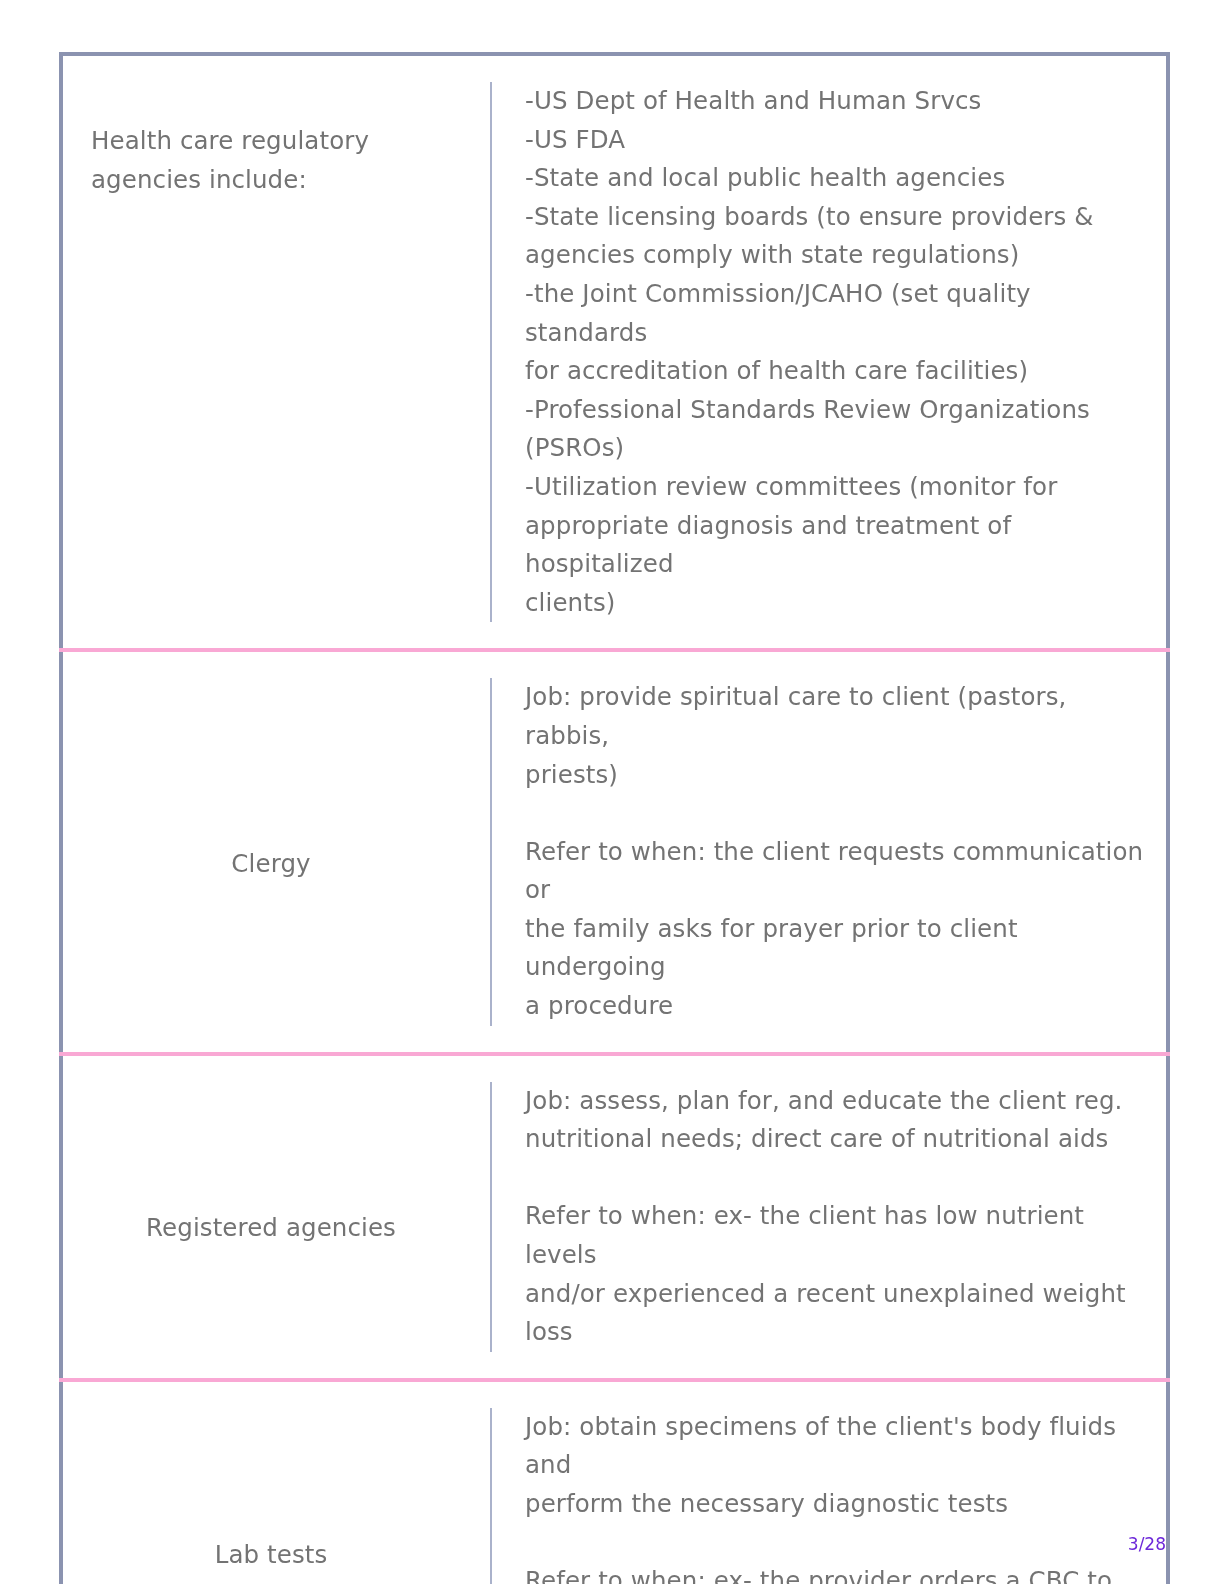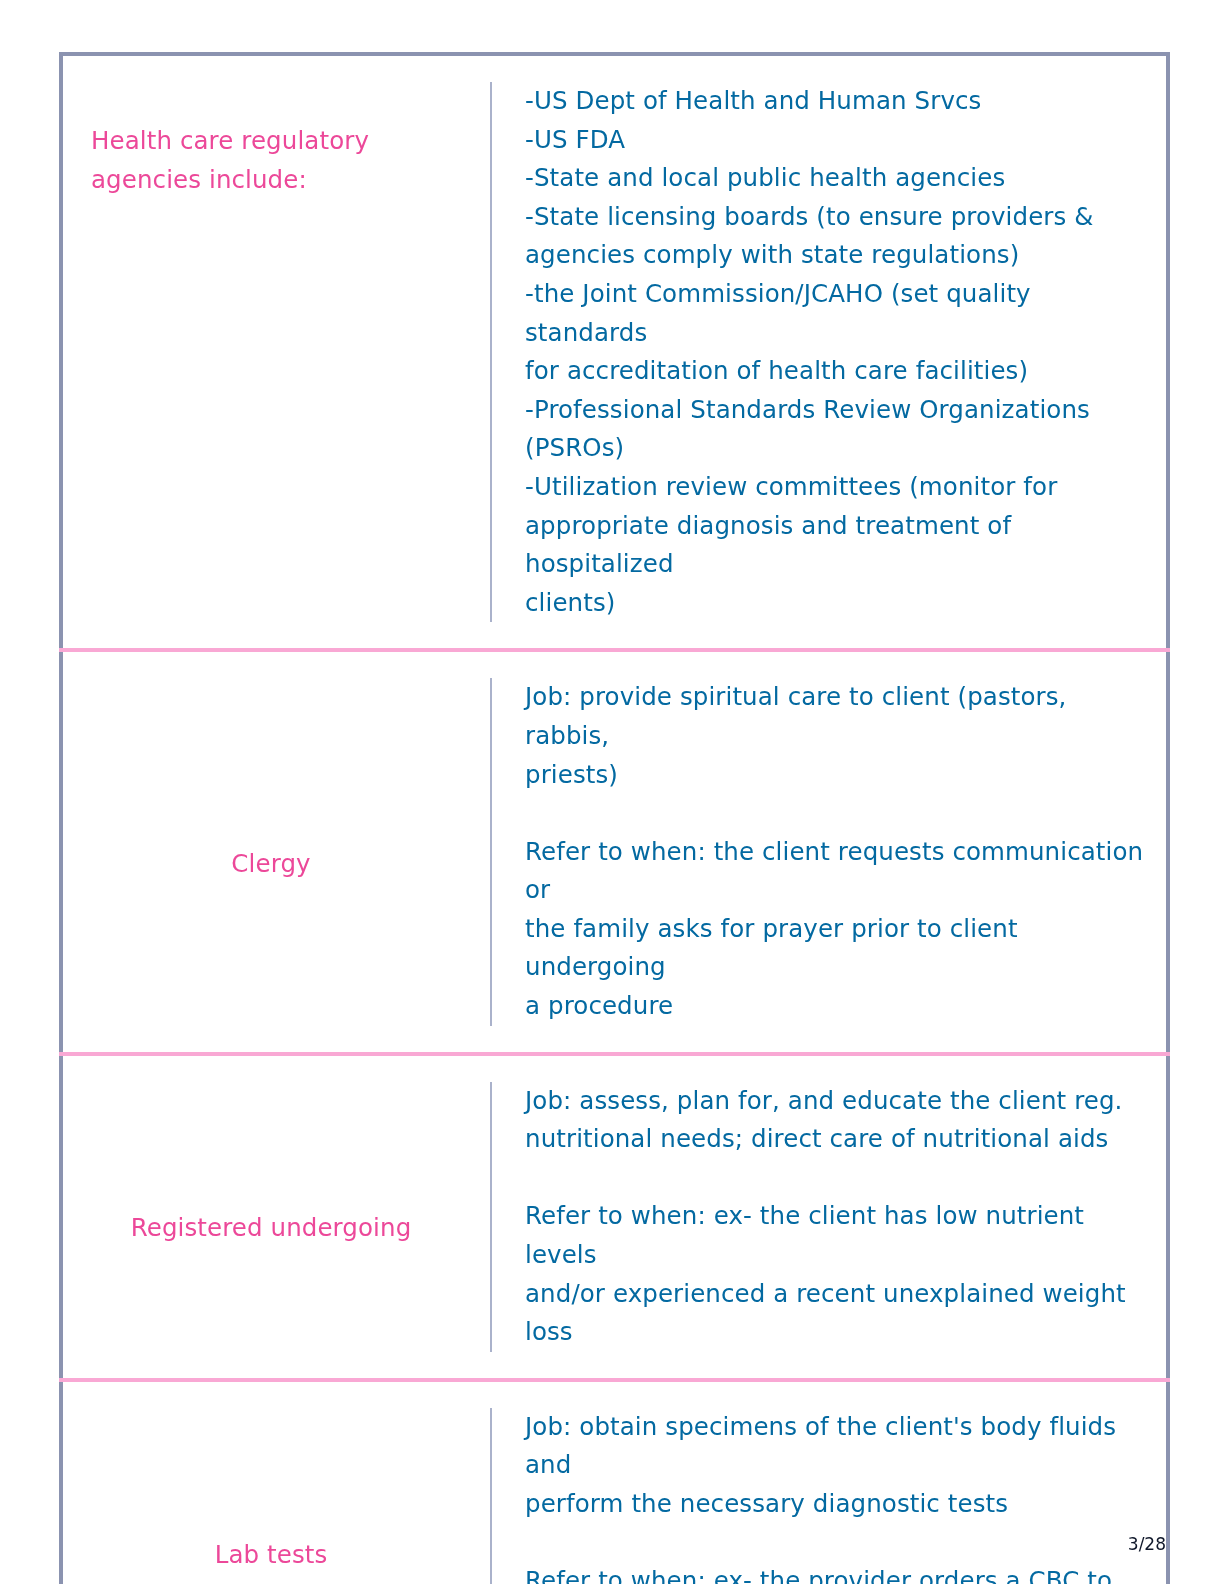--- a/index.html
+++ b/index.html
@@ -70,51 +70,51 @@
     background: #aab2cb;
   }
 
   .label-inner {
     padding: 10px 28px 10px 28px;
   }
 
   .cell-text {
     font-size: 24.5px;
     line-height: 38.6px;
-    color: #0369a1;
+    color: #737373;
     letter-spacing: 0.1px;
     white-space: pre-wrap;
     word-break: normal;
   }
 
   .label-text {
     font-size: 24.5px;
     line-height: 38.6px;
-    color: #ec4899;
+    color: #737373;
     letter-spacing: 0.1px;
     white-space: pre-wrap;
   }
 
   .label-left   { text-align: left; }
   .label-center { text-align: center; margin-top: 24px; }
 
   
   .row-agencies   .label-inner,
   .row-agencies   .detail-inner { min-height: 460px; }
   .row-clergy     .detail-inner { min-height: 236px; }
   .row-dietitian  .detail-inner { min-height: 236px; }
   .row-labtech    .detail-inner { min-height: 198px; }
 
   
   .page-footer {
     position: absolute;
     right: 58px;
     bottom: 30px;
     font-size: 17px;
-    color: #0f172a;
+    color: #6d28d9;
     font-family: "DejaVu Sans", sans-serif;
   }
 </style>
 </head>
 <body>
 
 <div class="page">
 
   <table class="doc-table">
     <tbody>
@@ -157,21 +157,21 @@
 Refer to when: the client requests communication or
 the family asks for prayer prior to client undergoing
 a procedure</div>
           </div>
         </td>
       </tr>
 
       <tr class="row-dietitian">
         <td class="col-label">
           <div class="label-inner">
-            <div class="label-text label-center">Registered undergoing</div>
+            <div class="label-text label-center">Registered agencies</div>
           </div>
         </td>
         <td class="col-detail">
           <div class="detail-inner">
             <div class="cell-text">Job: assess, plan for, and educate the client reg.
 nutritional needs; direct care of nutritional aids
 
 Refer to when: ex- the client has low nutrient levels
 and/or experienced a recent unexplained weight
 loss</div>

